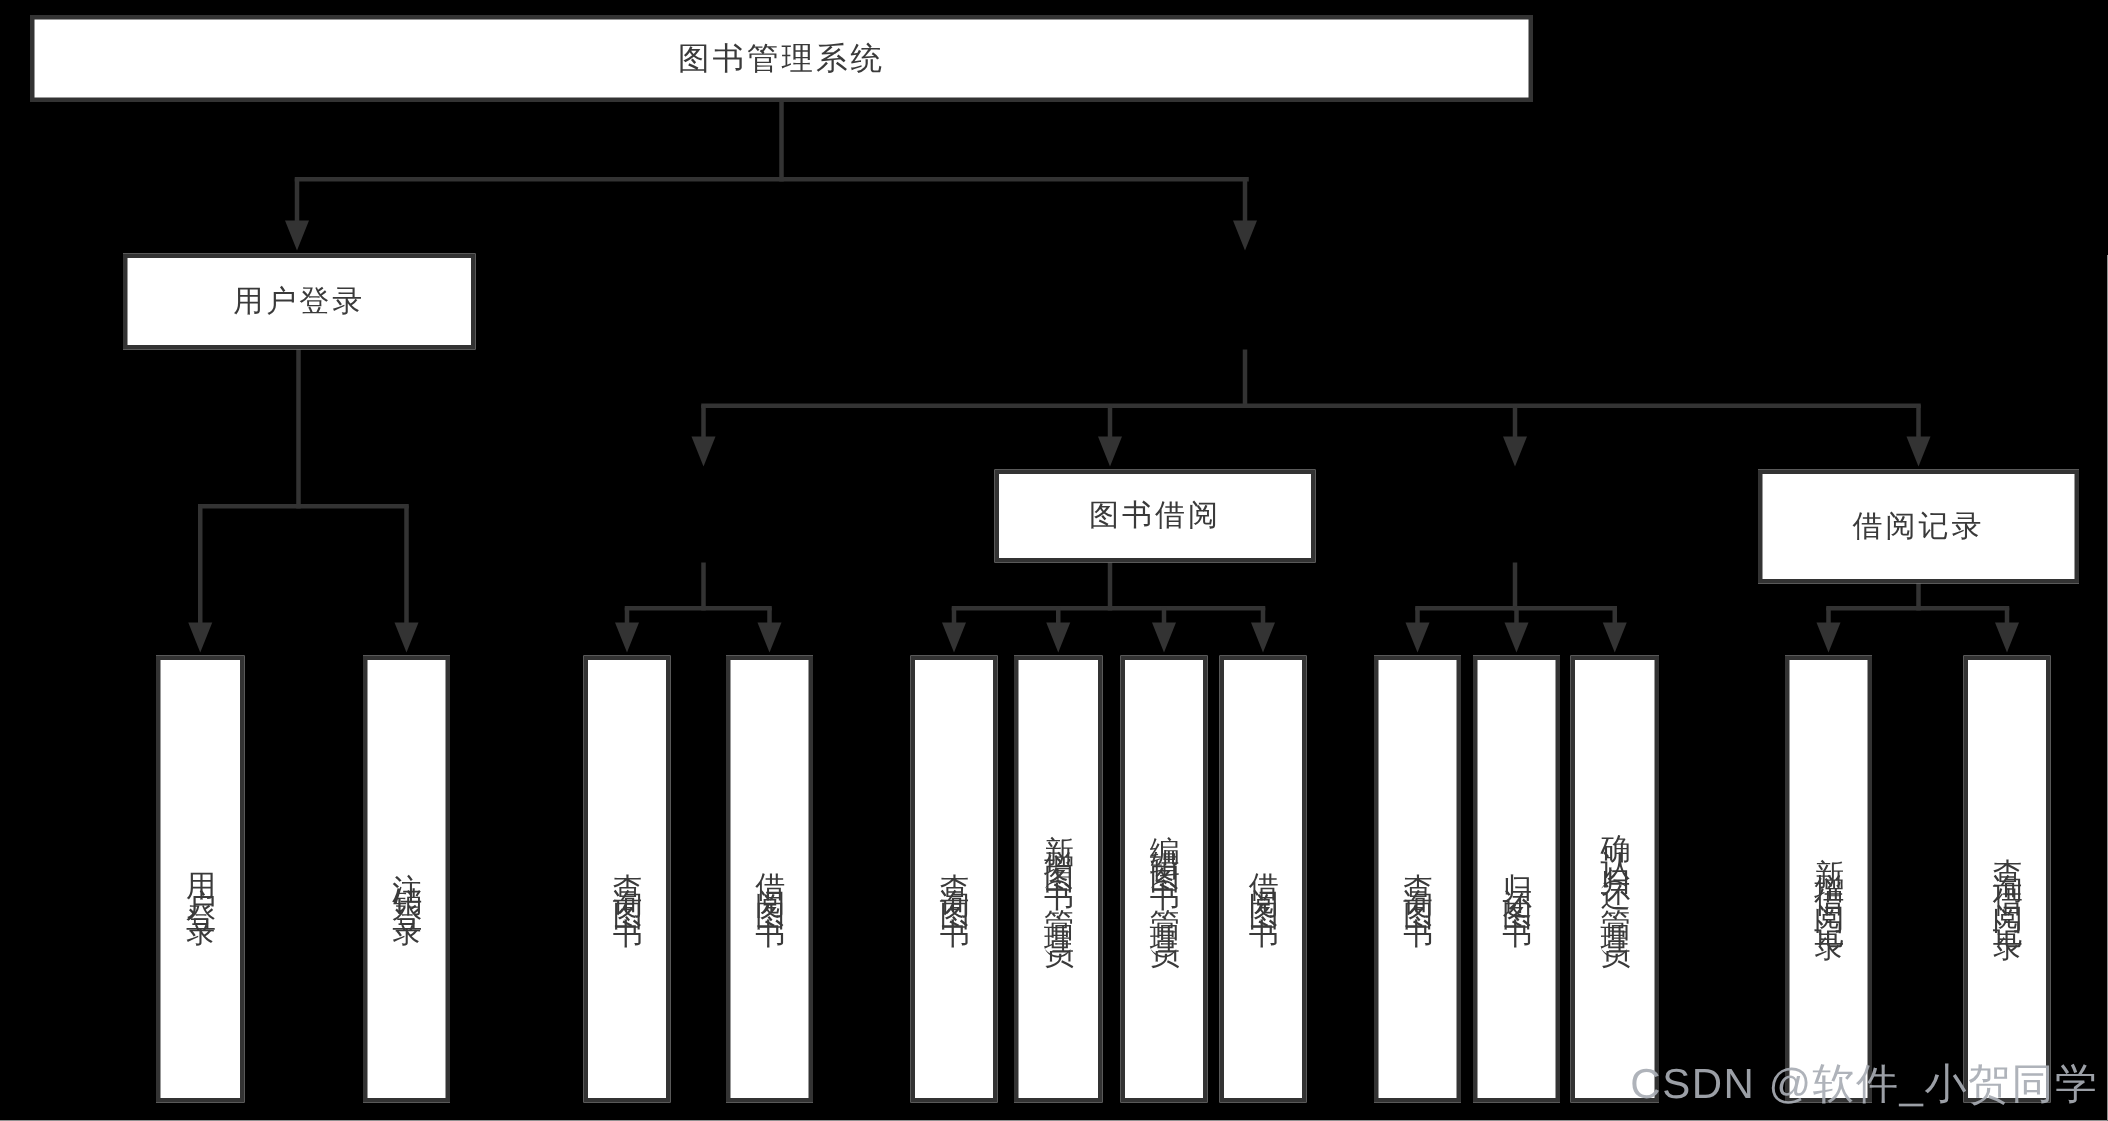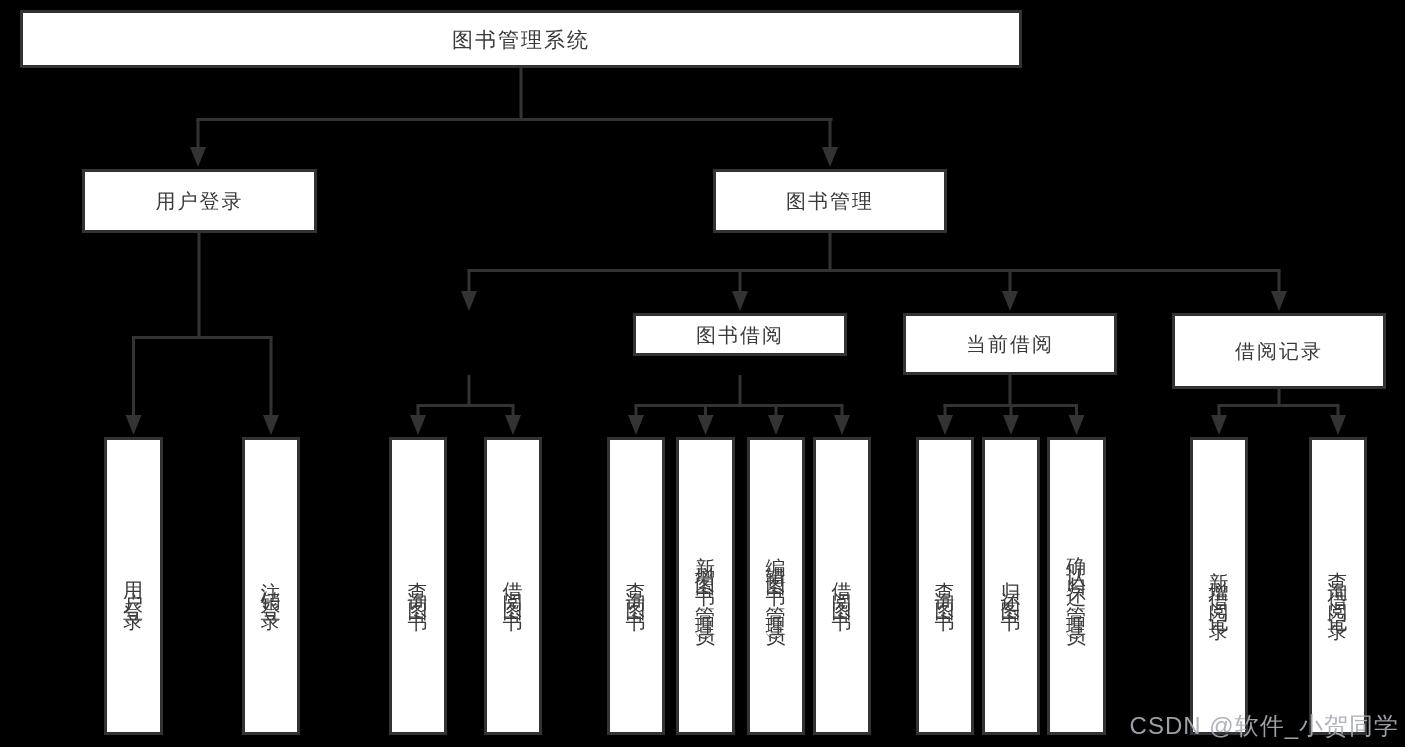--- a/index.html
+++ b/index.html
@@ -34,21 +34,21 @@
     writing-mode: vertical-rl;
     line-height: 1;
     font-size: 20px;
     letter-spacing: 10px;
     white-space: nowrap;
   }
   #watermark {
     position: absolute;
     right: 6px;
     bottom: 5px;
-    font-size: 24px;
+    font-size: 28px;
     letter-spacing: 1px;
     color: rgba(168, 172, 180, 0.92);
     z-index: 20;
     white-space: nowrap;
   }
 </style>
 </head>
 <body>
 
 <div id="stage">
@@ -119,29 +119,23 @@
     </g>
   </svg>
 
   <div class="box hnode root-box" style="left:20px;top:10px;width:1002px;height:58px">
     <span>图书管理系统</span>
   </div>
 
   <div class="box hnode" style="left:82px;top:169px;width:235px;height:64px">
     <span>用户登录</span>
   </div>
-  <div class="box hnode" style="left:713px;top:169px;width:234px;height:64px">
-    <span>图书管理</span>
-  </div>
 
-  <div class="box hnode" style="left:633px;top:313px;width:214px;height:43px">
+  <div class="box hnode" style="left:663px;top:313px;width:214px;height:62px">
     <span>图书借阅</span>
-  </div>
-  <div class="box hnode" style="left:903px;top:313px;width:214px;height:62px">
-    <span>当前借阅</span>
   </div>
   <div class="box hnode" style="left:1172px;top:313px;width:214px;height:76px">
     <span>借阅记录</span>
   </div>
 
   <div class="box leaf" style="left:104px;top:437px;width:59px;height:298px">
     <span>用户登录</span>
   </div>
   <div class="box leaf" style="left:242px;top:437px;width:58px;height:298px">
     <span>注销登录</span>

